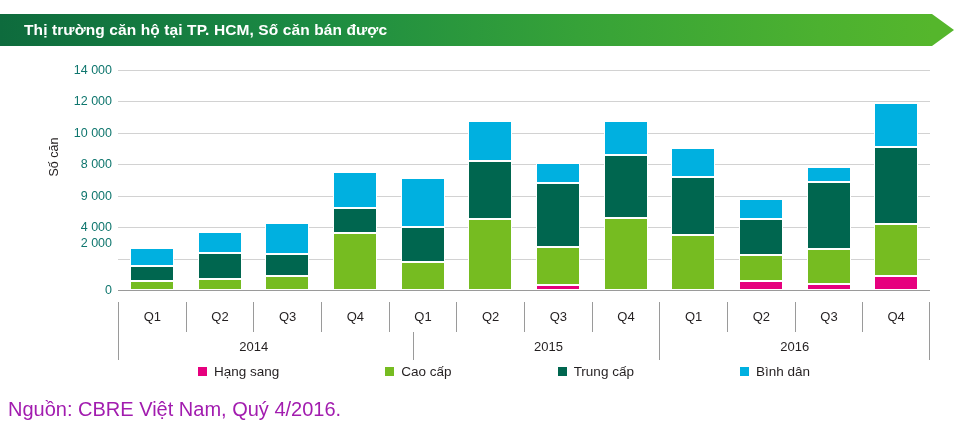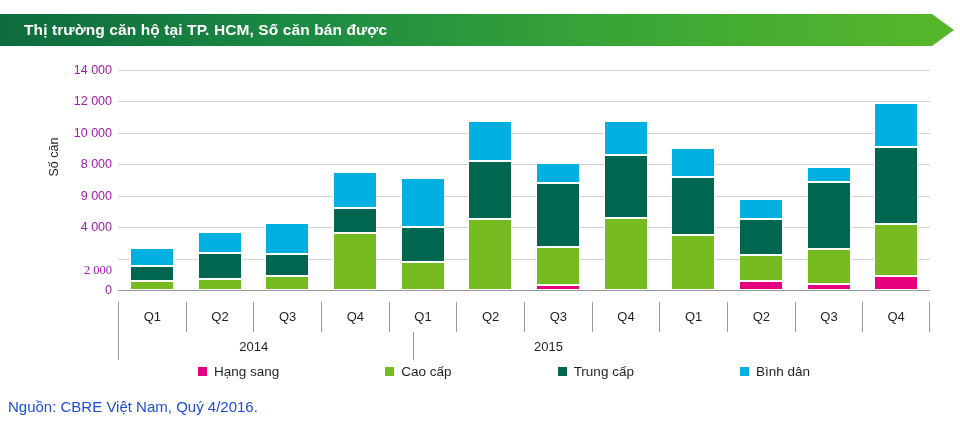--- a/index.html
+++ b/index.html
@@ -37,21 +37,21 @@
   .gridline{
     position:absolute;left:0;width:812px;height:1px;background:#d2d2d2;
   }
   #axis-baseline{
     position:absolute;left:118px;top:290px;width:812px;height:1px;background:#9a9a9a;
   }
 
   
   .ytick{
     position:absolute;right:0;width:100px;text-align:right;
-    font-size:12.5px;color:#a21caf;transform:translateY(-50%);
+    font-size:12.5px;color:#0f766e;transform:translateY(-50%);
     white-space:nowrap;
   }
   #ytick-wrap{position:absolute;left:4px;top:0;width:108px;height:428px;}
 
   #y-axis-title{
     position:absolute;left:-6px;top:150px;width:120px;text-align:center;
     font-size:12.5px;color:#231f20;
     transform:rotate(-90deg);transform-origin:center center;
     white-space:nowrap;
   }
@@ -78,42 +78,42 @@
     position:absolute;left:0;top:358px;width:960px;height:26px;
     display:flex;justify-content:center;align-items:center;gap:58px;
   }
   .legend-item{display:flex;align-items:center;gap:7px;padding-left:48px;}
   .legend-swatch{width:9px;height:9px;display:block;}
   .legend-label{font-size:13.5px;color:#231f20;white-space:nowrap;}
 
   
   #source-note{
     position:absolute;left:8px;top:398px;
-    font-size:15px;color:#1d4ed8;white-space:nowrap;
+    font-size:20px;color:#a21caf;white-space:nowrap;
   }
 </style>
 </head>
 <body>
 
 <div id="title-banner">
   <div class="band"></div>
   <div class="arrow"></div>
   <div id="title-text">Thị trường căn hộ tại TP. HCM, Số căn bán được</div>
 </div>
 
 <div id="y-axis-title">Số căn</div>
 
 <div id="ytick-wrap">
     <div class="ytick" style="top: 70px;">14 000</div>
     <div class="ytick" style="top: 101.429px;">12 000</div>
     <div class="ytick" style="top: 132.857px;">10 000</div>
     <div class="ytick" style="top: 164.286px;">8 000</div>
     <div class="ytick" style="top: 195.714px;">9 000</div>
     <div class="ytick" style="top: 227.143px;">4 000</div>
-    <div class="ytick" style="top: 270px; font-family: Liberation Serif, serif;">2 000</div>
+    <div class="ytick" style="top: 243px;">2 000</div>
     <div class="ytick" style="top: 290px;">0</div>
   </div>
 
 <div id="plot">
     <div class="gridline" style="top: 0px;"></div>
     <div class="gridline" style="top: 31.4286px;"></div>
     <div class="gridline" style="top: 62.8571px;"></div>
     <div class="gridline" style="top: 94.2857px;"></div>
     <div class="gridline" style="top: 125.714px;"></div>
     <div class="gridline" style="top: 157.143px;"></div>
@@ -193,20 +193,21 @@
     <div class="q-cell" style="left: 270.667px; width: 67.6667px;">Q1</div>
     <div class="q-cell" style="left: 338.333px; width: 67.6667px;">Q2</div>
     <div class="q-cell" style="left: 406px; width: 67.6667px;">Q3</div>
     <div class="q-cell" style="left: 473.667px; width: 67.6667px;">Q4</div>
     <div class="q-cell" style="left: 541.333px; width: 67.6667px;">Q1</div>
     <div class="q-cell" style="left: 609px; width: 67.6667px;">Q2</div>
     <div class="q-cell" style="left: 676.667px; width: 67.6667px;">Q3</div>
     <div class="q-cell last-in-row" style="left: 744.333px; width: 67.6667px;">Q4</div>
     <div class="year-cell" style="left: 0px; width: 270.667px;">2014</div>
     <div class="year-cell" style="left: 270.667px; width: 270.667px; margin-left: 24px;">2015</div>
+    <div class="year-cell last-year" style="left: 541.333px; width: 270.667px;">2016</div>
   </div>
 
 <div id="legend">
     <div class="legend-item">
       <span class="legend-swatch" style="background: rgb(230, 0, 126);"></span>
       <span class="legend-label">Hạng sang</span>
     </div>
     <div class="legend-item">
       <span class="legend-swatch" style="background: rgb(118, 188, 33);"></span>
       <span class="legend-label">Cao cấp</span>

